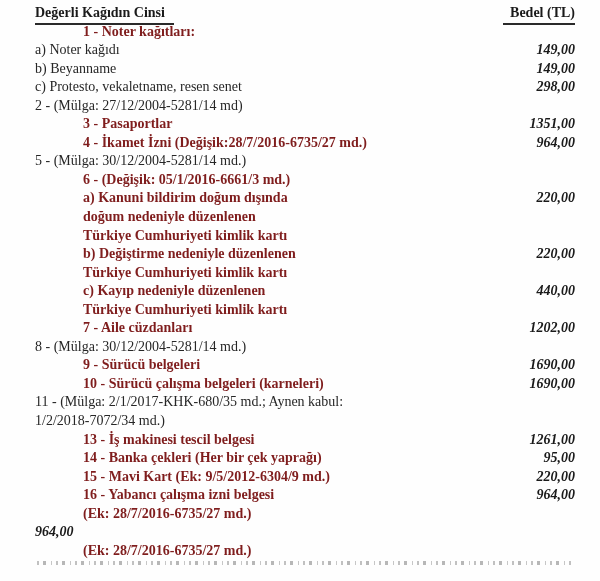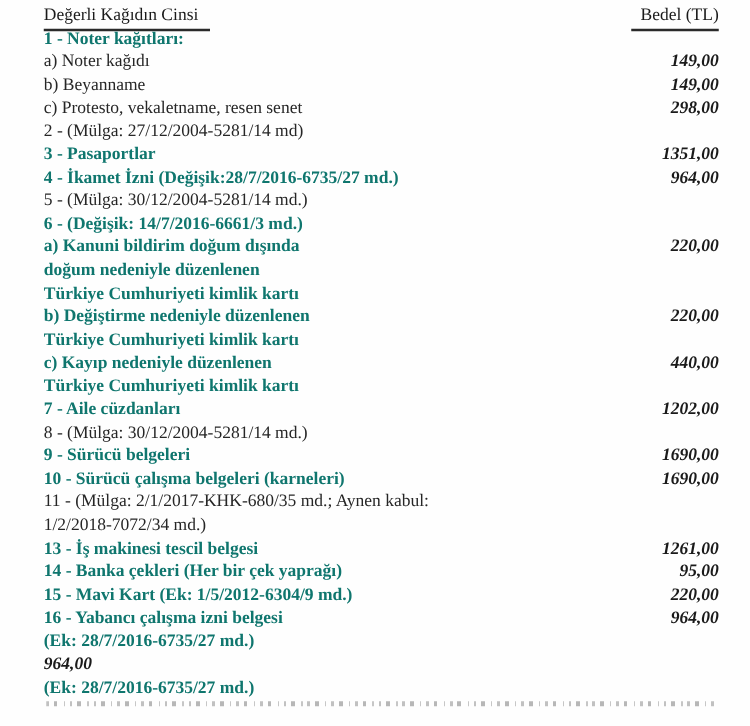--- a/index.html
+++ b/index.html
@@ -26,38 +26,39 @@
     height: 18.55px;
     line-height: 18.55px;
     white-space: nowrap;
   }
   .row .label {
     font-weight: 400;
     color: #262626;
   }
   .row.bold .label {
     font-weight: 700;
-    color: #0f766e;
+    color: #7f1d1d;
+    margin-left: 48px;
   }
   .row .value {
     font-weight: 700;
     color: #1a1a1a;
     text-align: right;
     font-style: italic;
   }
   .header-row {
     display: flex;
     justify-content: space-between;
     align-items: baseline;
     height: 19.5px;
     line-height: 19.5px;
     white-space: nowrap;
   }
   .header-row .hcol {
-    font-weight: 400;
+    font-weight: 700;
     color: #1a1a1a;
     border-bottom: 2px solid #2a2a2a;
   }
   .header-row .hcol.left {
     padding-right: 9px;
   }
   .header-row .hcol.right {
     padding-left: 7px;
   }
   
@@ -114,21 +115,21 @@
       </div>
       <div class="row bold">
         <span class="label">4 - İkamet İzni (Değişik:28/7/2016-6735/27 md.)</span>
         <span class="value">964,00</span>
       </div>
       <div class="row">
         <span class="label">5 - (Mülga: 30/12/2004-5281/14 md.)</span>
         <span class="value"></span>
       </div>
       <div class="row bold">
-        <span class="label">6 - (Değişik: 14/7/2016-6661/3 md.)</span>
+        <span class="label">6 - (Değişik: 05/1/2016-6661/3 md.)</span>
         <span class="value"></span>
       </div>
       <div class="row bold">
         <span class="label">a) Kanuni bildirim doğum dışında</span>
         <span class="value">220,00</span>
       </div>
       <div class="row bold">
         <span class="label">doğum nedeniyle düzenlenen</span>
         <span class="value"></span>
       </div>
@@ -178,21 +179,21 @@
       </div>
       <div class="row bold">
         <span class="label">13 - İş makinesi tescil belgesi</span>
         <span class="value">1261,00</span>
       </div>
       <div class="row bold">
         <span class="label">14 - Banka çekleri (Her bir çek yaprağı)</span>
         <span class="value">95,00</span>
       </div>
       <div class="row bold">
-        <span class="label">15 - Mavi Kart (Ek: 1/5/2012-6304/9 md.)</span>
+        <span class="label">15 - Mavi Kart (Ek: 9/5/2012-6304/9 md.)</span>
         <span class="value">220,00</span>
       </div>
       <div class="row bold">
         <span class="label">16 - Yabancı çalışma izni belgesi</span>
         <span class="value">964,00</span>
       </div>
       <div class="row bold">
         <span class="label">(Ek: 28/7/2016-6735/27 md.)</span>
         <span class="value"></span>
       </div>

